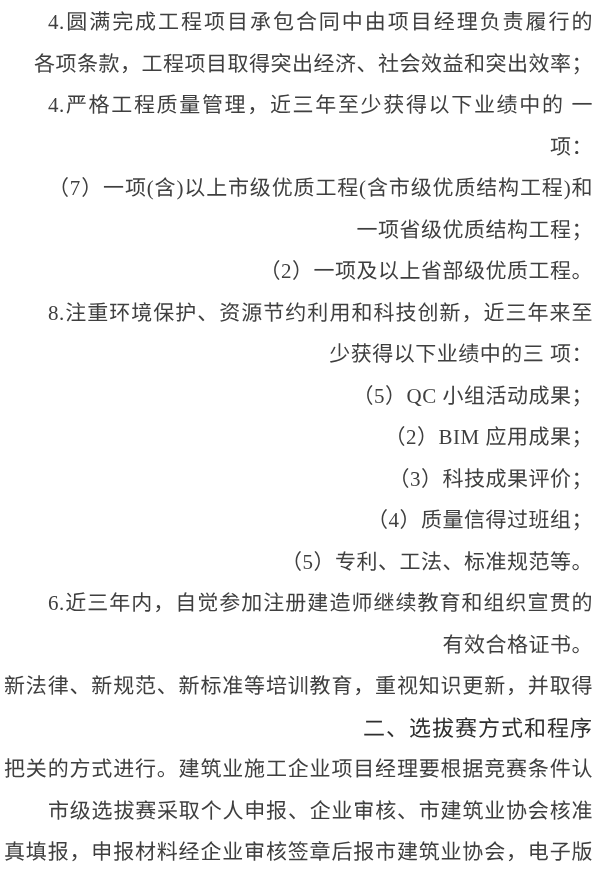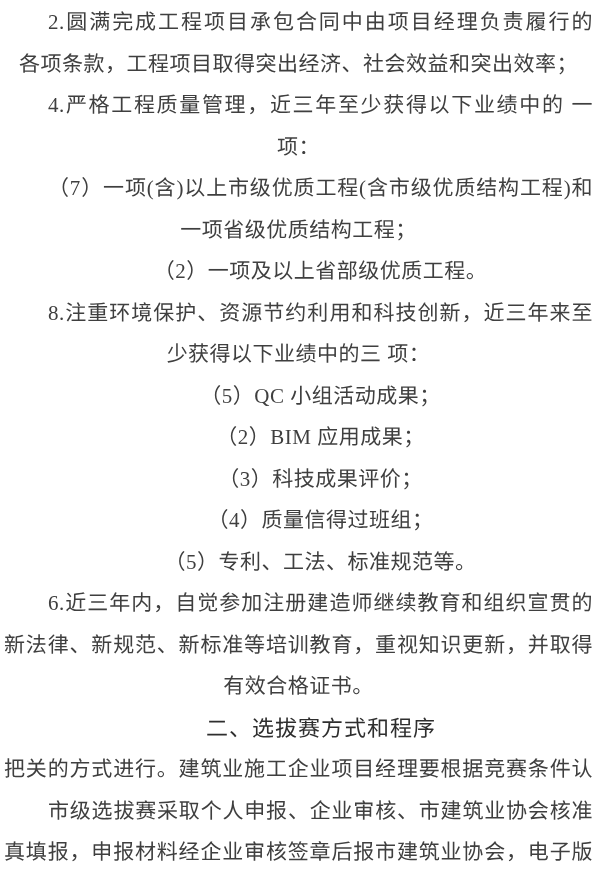--- a/index.html
+++ b/index.html
@@ -20,21 +20,21 @@
     padding: 2px 9px 0 4px;
     background: #ffffff;
   }
   .line {
     height: 41.5px;
     line-height: 41.5px;
     font-size: 21px;
     letter-spacing: 0.5px;
     color: #3f3f3f;
     overflow: hidden;
-    text-align: center;
+    text-align: right;
   }
   
   .indent, .indent-full {
     padding-left: 44px;
   }
   
   .full, .indent-full {
     text-align: justify;
     text-align-last: justify;
   }
@@ -45,35 +45,35 @@
     font-size: 22px;
     letter-spacing: 1px;
     color: #2e2e2e;
   }
 </style>
 </head>
 <body>
 
 <div class="page">
   <div id="lines-container">
-      <div class="line indent-full">2.圆满完成工程项目承包合同中由项目经理负责履行的</div>
+      <div class="line indent-full">4.圆满完成工程项目承包合同中由项目经理负责履行的</div>
       <div class="line plain">各项条款，工程项目取得突出经济、社会效益和突出效率；</div>
       <div class="line indent-full">4.严格工程质量管理，近三年至少获得以下业绩中的 一</div>
       <div class="line plain">项：</div>
       <div class="line indent-full">（7）一项(含)以上市级优质工程(含市级优质结构工程)和</div>
       <div class="line plain">一项省级优质结构工程；</div>
       <div class="line indent">（2）一项及以上省部级优质工程。</div>
       <div class="line indent-full">8.注重环境保护、资源节约利用和科技创新，近三年来至</div>
       <div class="line plain">少获得以下业绩中的三 项：</div>
       <div class="line indent">（5）QC 小组活动成果；</div>
       <div class="line indent">（2）BIM 应用成果；</div>
       <div class="line indent">（3）科技成果评价；</div>
       <div class="line indent">（4）质量信得过班组；</div>
       <div class="line indent">（5）专利、工法、标准规范等。</div>
       <div class="line indent-full">6.近三年内，自觉参加注册建造师继续教育和组织宣贯的</div>
+      <div class="line plain">有效合格证书。</div>
       <div class="line full">新法律、新规范、新标准等培训教育，重视知识更新，并取得</div>
-      <div class="line plain">有效合格证书。</div>
       <div class="line heading">二、选拔赛方式和程序</div>
       <div class="line full">把关的方式进行。建筑业施工企业项目经理要根据竞赛条件认</div>
       <div class="line indent-full">市级选拔赛采取个人申报、企业审核、市建筑业协会核准</div>
       <div class="line full">真填报，申报材料经企业审核签章后报市建筑业协会，电子版</div>
     </div>
 </div>
 
 </body></html>

